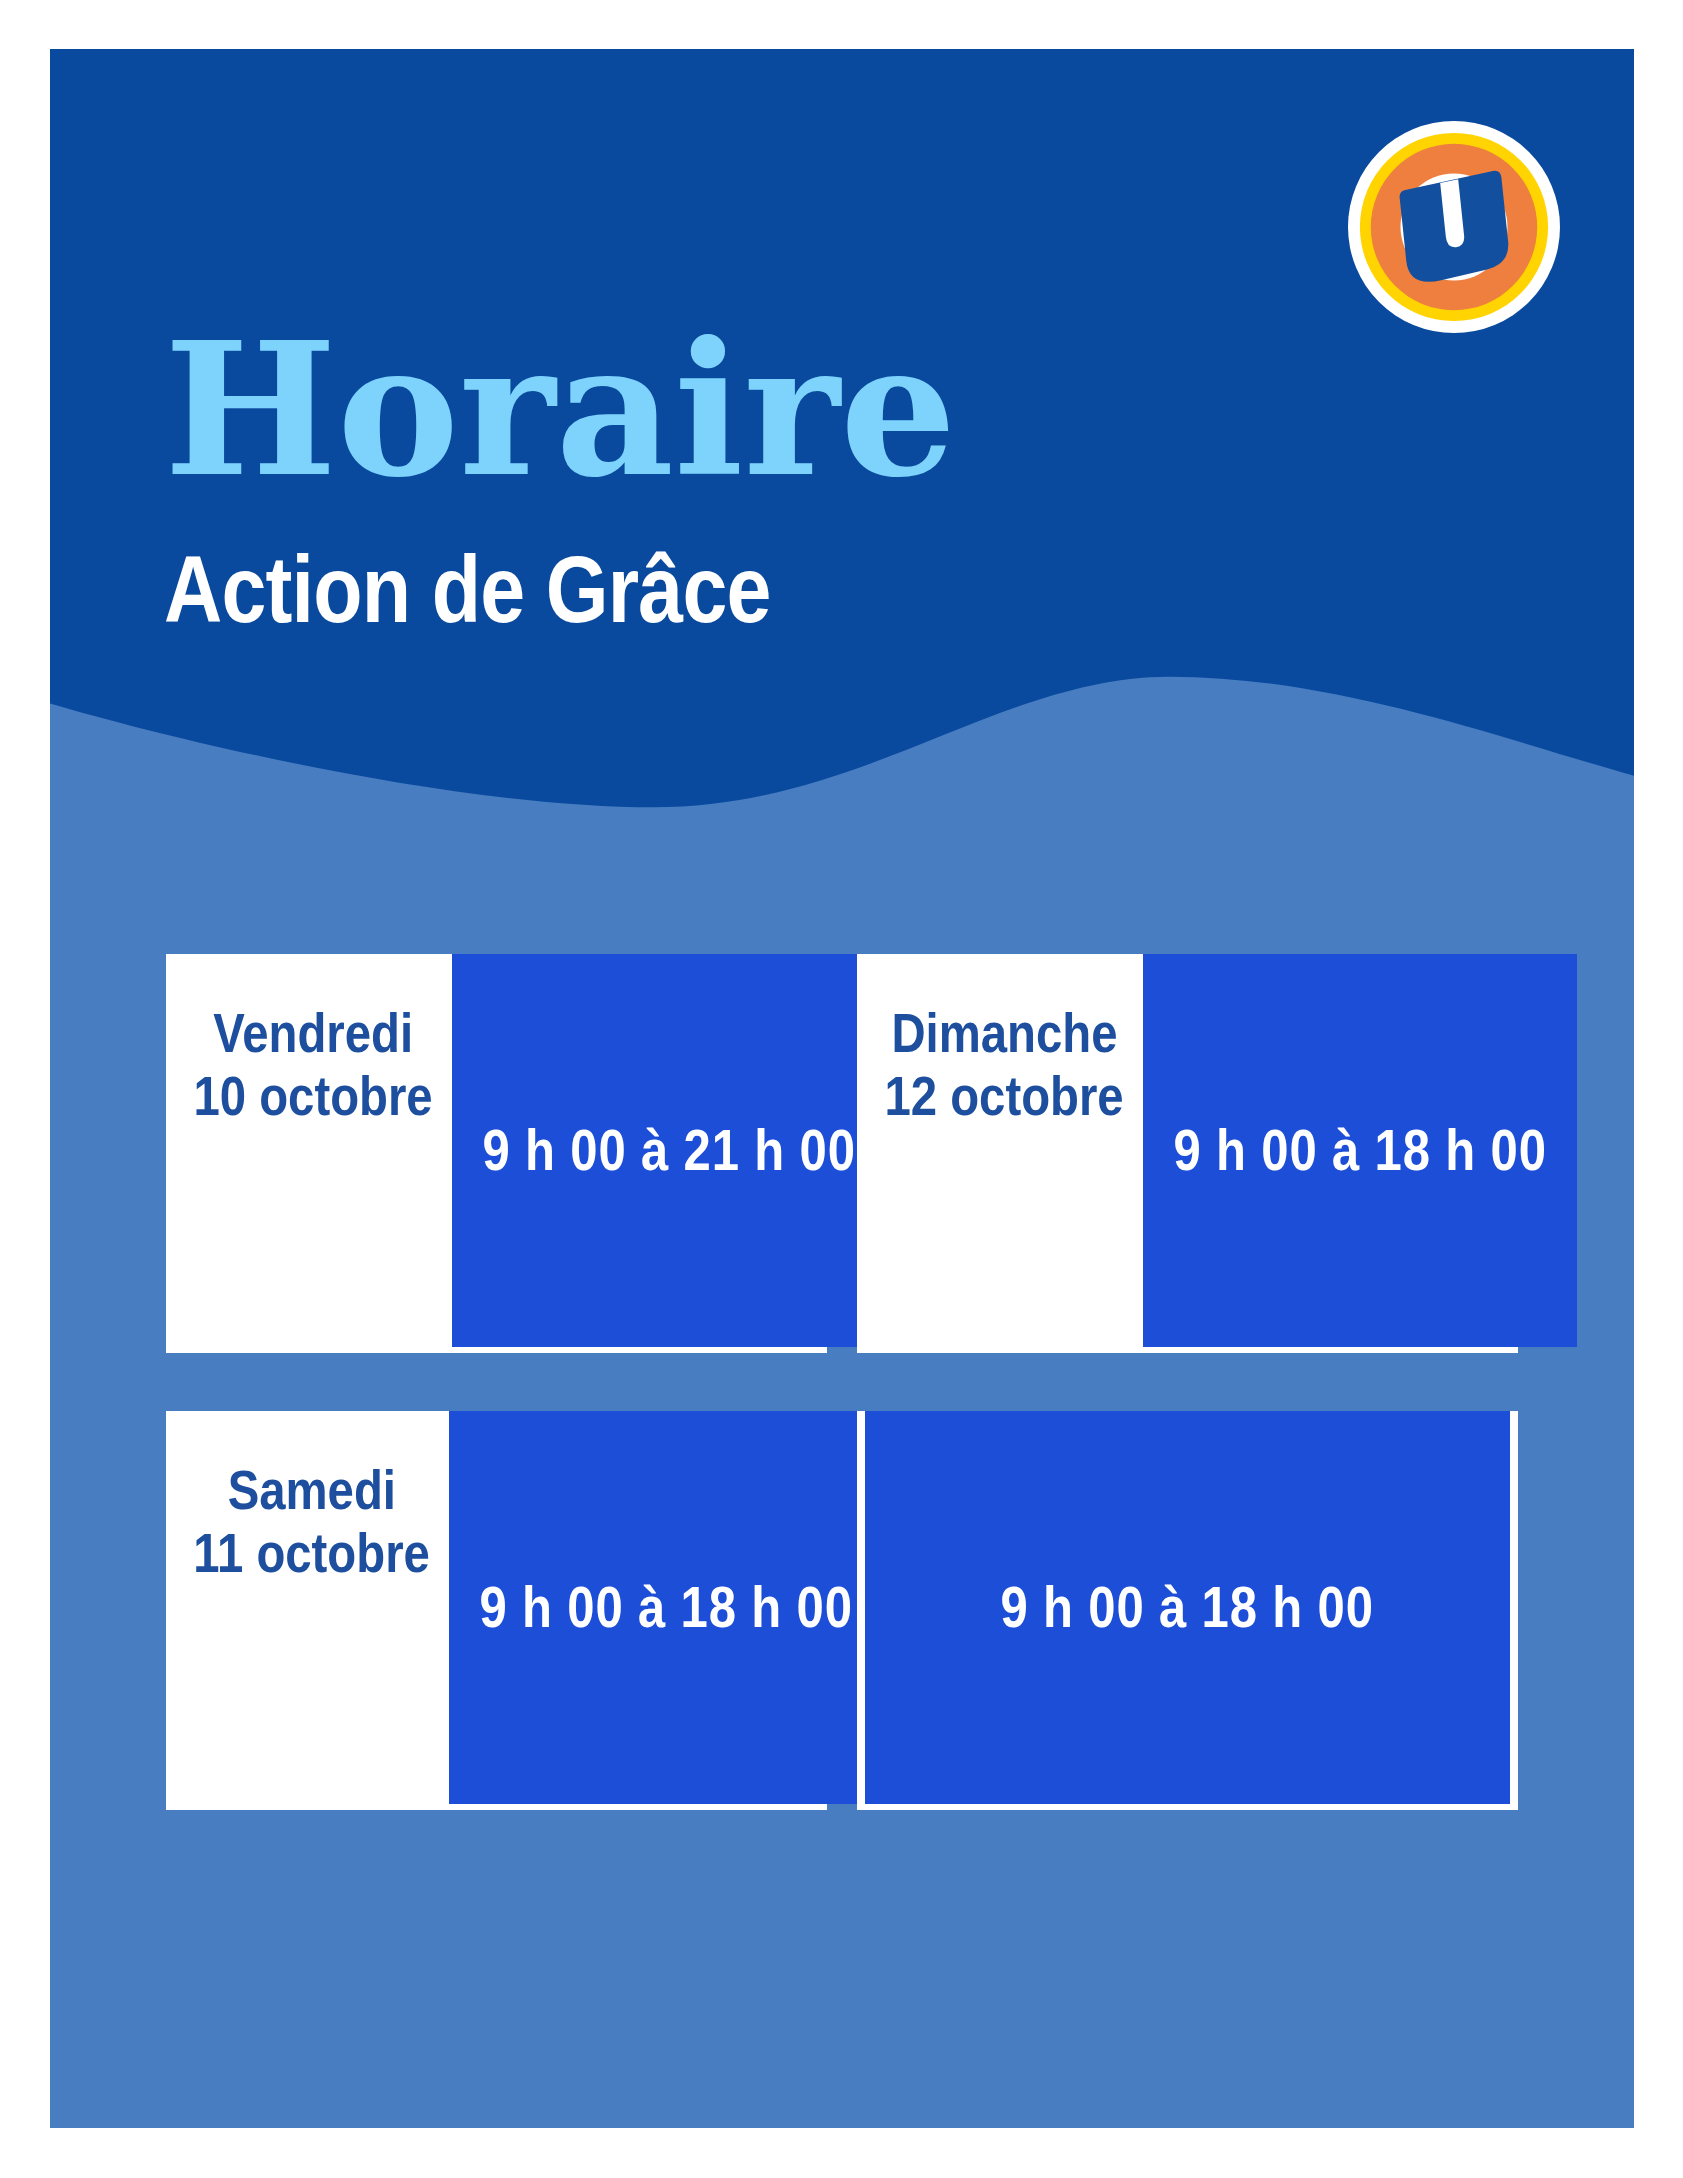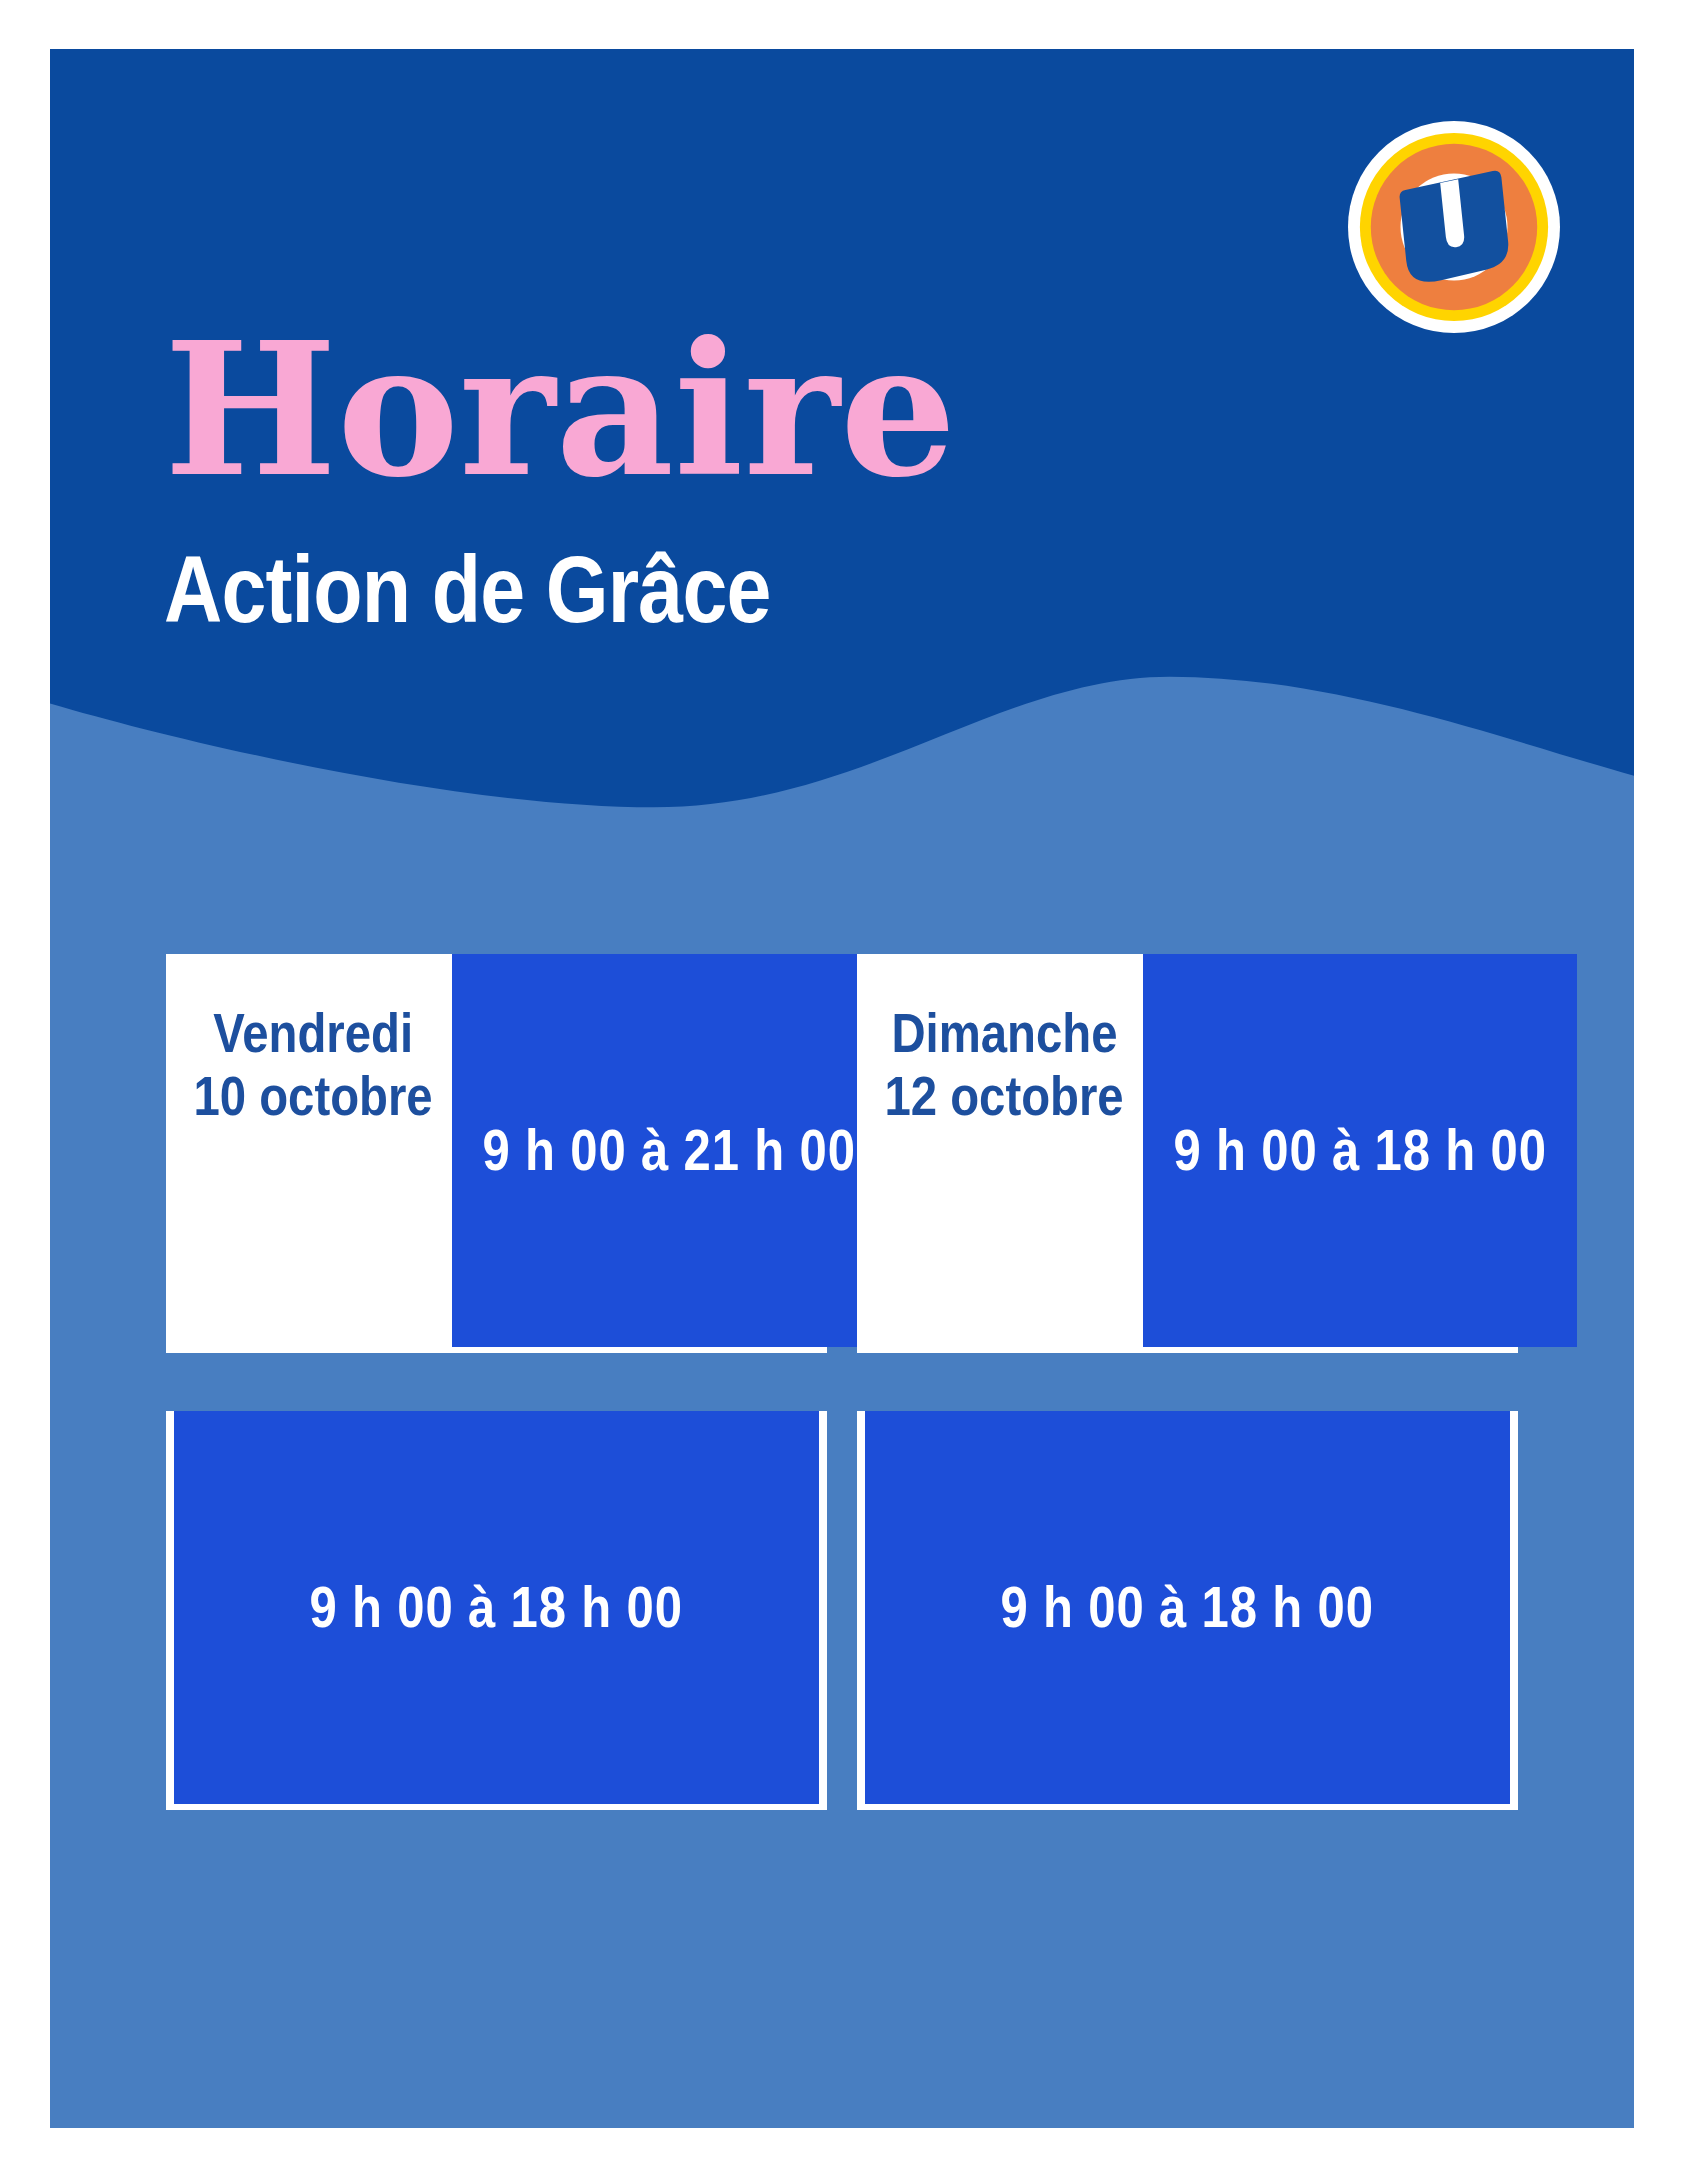--- a/index.html
+++ b/index.html
@@ -10,21 +10,21 @@
   }
   .panel {
     position:absolute; left:50px; top:49px; width:1584px; height:2079px;
     background:#0A4A9E; overflow:hidden;
   }
   .wave { position:absolute; left:0; top:594px; width:1584px; height:1485px; display:block; }
   .logo { position:absolute; left:1298px; top:72px; width:212px; height:212px; }
   .title {
     position:absolute; left:114px; top:269px;
     font-family:"DejaVu Serif", serif; font-weight:bold;
-    font-size:183px; line-height:1; color:#f9a8d4; white-space:nowrap;
+    font-size:183px; line-height:1; color:#7dd3fc; white-space:nowrap;
   }
   .subtitle {
     position:absolute; left:114px; top:493px;
     font-weight:bold; font-size:95px; line-height:1; color:#ffffff;
     white-space:nowrap; transform:scaleX(0.85); transform-origin:left center;
     letter-spacing:-1px;
   }
   .cards {
     position:absolute; left:116px; top:905px;
     display:grid; grid-template-columns:661px 661px; grid-auto-rows:399px;
@@ -92,20 +92,24 @@
         <div class="card-date">
           <div class="cond">Dimanche</div>
           <div class="cond">12 octobre</div>
         </div>
         <div class="card-hours">
           <span>9 h 00 à 18 h 00</span>
         </div>
       </div>
 
       <div class="card">
+        <div class="card-date">
+          <div class="cond">Samedi</div>
+          <div class="cond">11 octobre</div>
+        </div>
         <div class="card-hours">
           <span>9 h 00 à 18 h 00</span>
         </div>
       </div>
 
       <div class="card">
         <div class="card-hours">
           <span>9 h 00 à 18 h 00</span>
         </div>
       </div>

